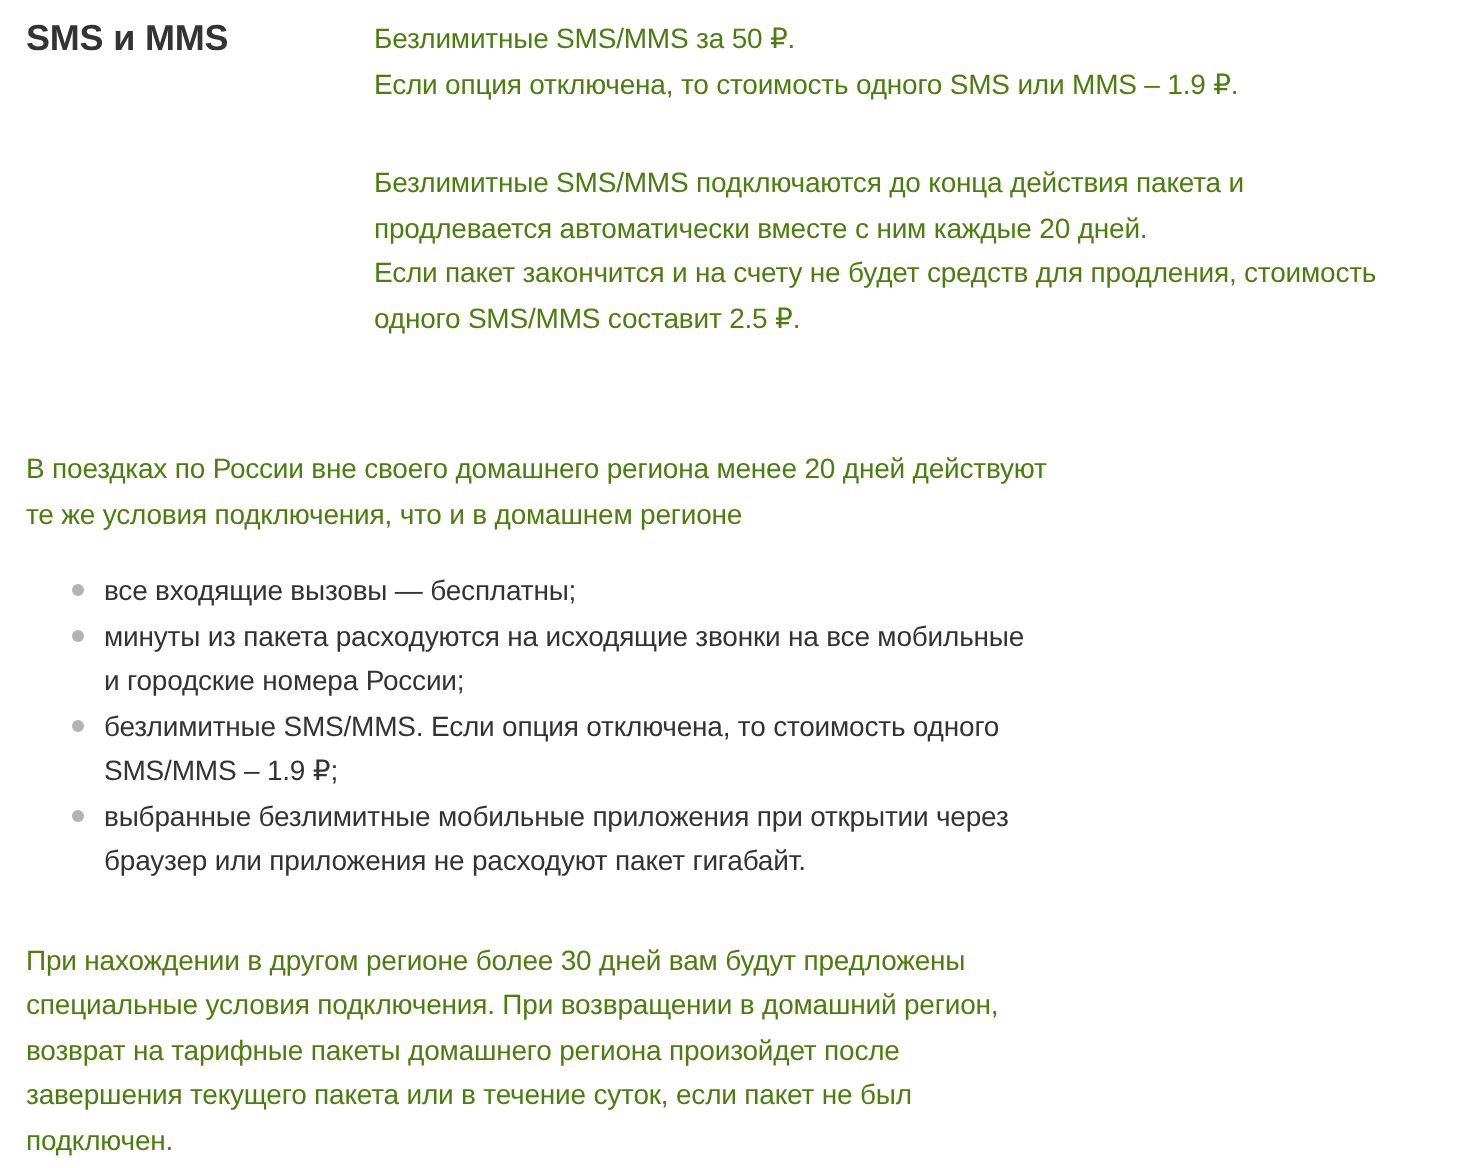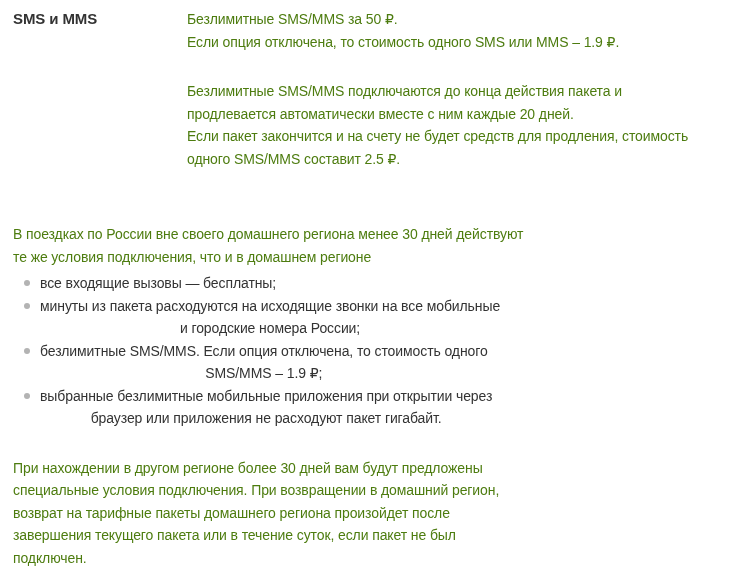--- a/index.html
+++ b/index.html
@@ -22,21 +22,21 @@
   .section {
     display: flex;
     align-items: flex-start;
   }
   .section-gap {
     margin-top: 53px;
   }
   .label-col {
     width: 174px;
     flex-shrink: 0;
-    font-size: 15px;
+    font-size: 18px;
     font-weight: bold;
     line-height: 22.5px;
     letter-spacing: -0.1px;
     color: #333333;
   }
   .content-col {
     flex: 1;
     min-width: 0;
   }
   .para {
@@ -45,23 +45,22 @@
     line-height: 22.5px;
     letter-spacing: -0.1px;
     white-space: pre;
     color: #4d7c0f;
   }
   .para-gap {
     margin-top: 27px;
   }
   .bullets {
     list-style: none;
-    margin: 4px;
+    margin: 16px;
     padding: 0;
-    text-align: center;
   }
   .bullet-row {
     display: flex;
     align-items: flex-start;
   }
   .dot {
     width: 6px;
     height: 6px;
     border-radius: 50%;
     background: #b3b3b3;
@@ -89,21 +88,21 @@
 Если опция отключена, то стоимость одного SMS или MMS – 1.9 ₽.</p>
       <p class="para para-gap">Безлимитные SMS/MMS подключаются до конца действия пакета и
 продлевается автоматически вместе с ним каждые 20 дней.
 Если пакет закончится и на счету не будет средств для продления, стоимость
 одного SMS/MMS составит 2.5 ₽.</p>
     </div>
   </section>
 
   <section class="section section-gap">
     <div class="content-col">
-      <p class="para">В поездках по России вне своего домашнего региона менее 30 дней действуют
+      <p class="para">В поездках по России вне своего домашнего региона менее 20 дней действуют
 те же условия подключения, что и в домашнем регионе</p>
       <ul class="bullets">
         <li class="bullet-row">
           <span class="dot"></span>
           <span class="bullet-text">все входящие вызовы — бесплатны;</span>
         </li>
         <li class="bullet-row">
           <span class="dot"></span>
           <span class="bullet-text">минуты из пакета расходуются на исходящие звонки на все мобильные
 и городские номера России;</span>

